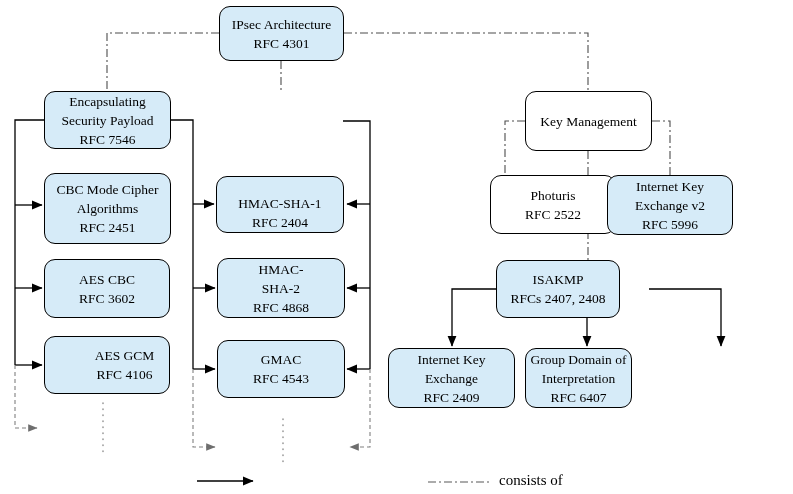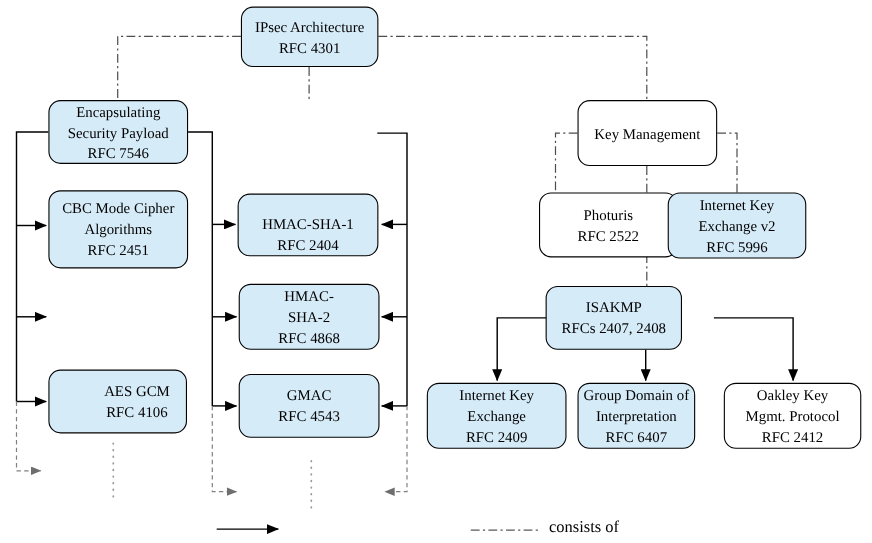--- a/index.html
+++ b/index.html
@@ -129,20 +129,24 @@
   <div class="box blue" id="box-esp">
     <span>Encapsulating
 Security Payload
 RFC 7546</span>
   </div>
   <div class="box blue" id="box-cbc">
     <span>CBC Mode Cipher
 Algorithms
 RFC 2451</span>
   </div>
+  <div class="box blue" id="box-aes-cbc">
+    <span>AES CBC
+RFC 3602</span>
+  </div>
   <div class="box blue" id="box-aes-gcm">
     <span>AES GCM
 RFC 4106</span>
   </div>
   <div class="box blue" id="box-hmac-sha1">
     <span>HMAC-SHA-1
 RFC 2404</span>
   </div>
   <div class="box blue" id="box-hmac-sha2">
     <span>HMAC-
@@ -172,22 +176,17 @@
   <div class="box blue" id="box-ike">
     <span>Internet Key
 Exchange
 RFC 2409</span>
   </div>
   <div class="box blue" id="box-gdoi">
     <span>Group Domain of
 Interpretation
 RFC 6407</span>
   </div>
-  <div class="box" id="box-oakley">
-    <span>Oakley Key
-Mgmt. Protocol
-RFC 2412</span>
-  </div>
 
   <div class="legend-label" id="legend-uses-label">uses</div>
   <div class="legend-label" id="legend-consists-label">consists of</div>
 
 </div>
 
 </body></html>

